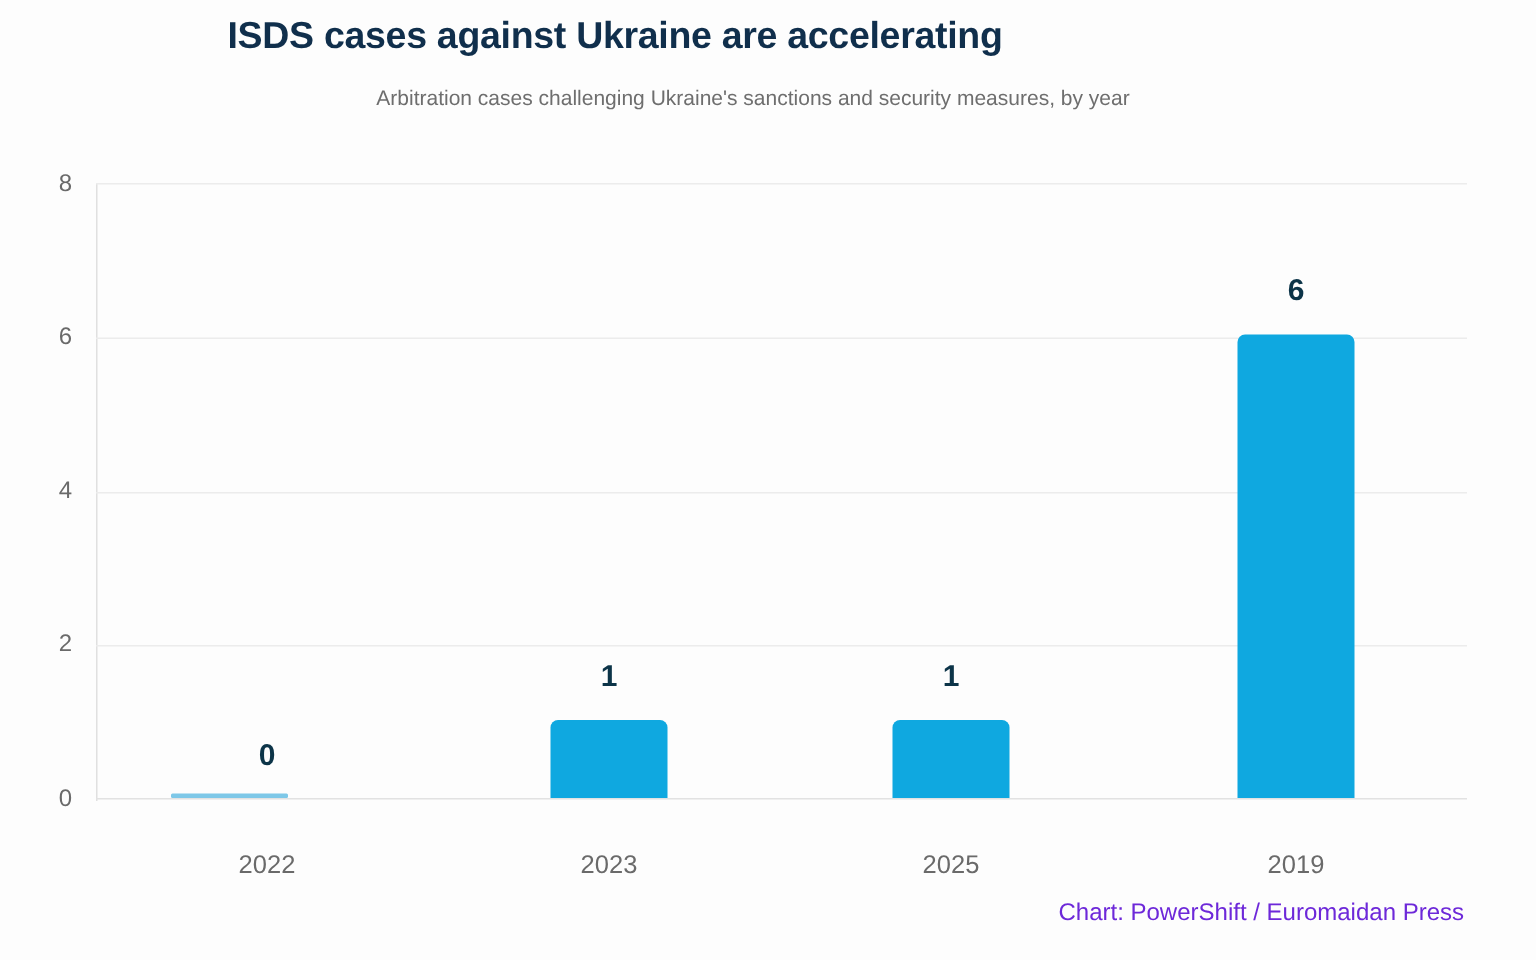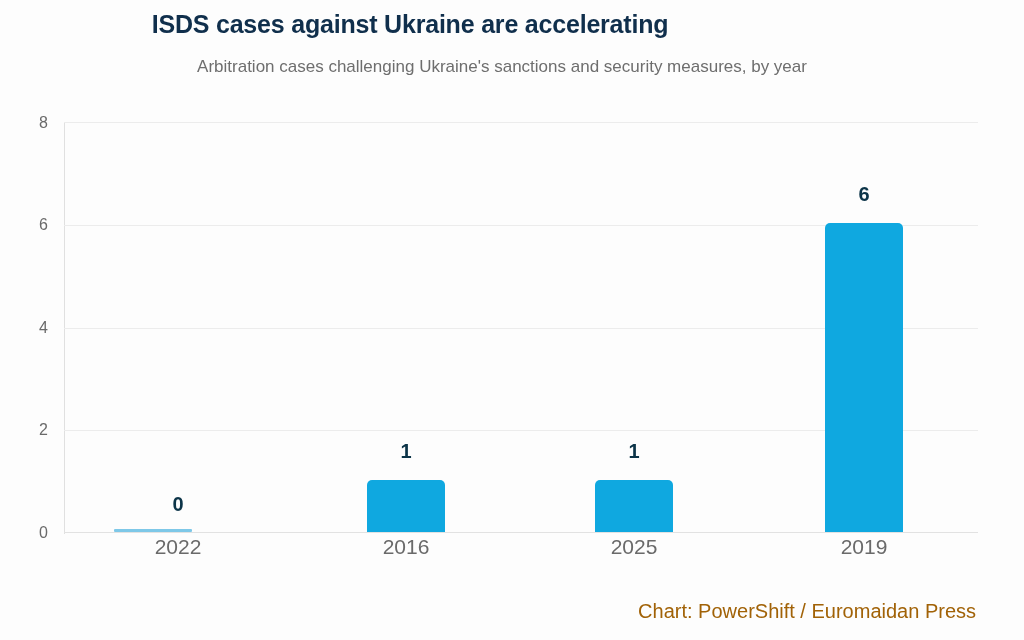--- a/index.html
+++ b/index.html
@@ -31,21 +31,21 @@
     font-weight: bold;
     color: #102f4c;
     letter-spacing: -0.2px;
   }
   .chart-subtitle {
     position: absolute;
     left: 0;
     top: 57px;
     width: 1004px;
     text-align: center;
-    font-size: 17px;
+    font-size: 14px;
     font-weight: normal;
     color: #6e6e6e;
   }
 
   
   .plot-area {
     position: absolute;
     left: 64px;
     top: 122px;
     width: 914px;
@@ -96,34 +96,34 @@
     font-size: 20px;
     font-weight: bold;
     color: #0c3448;
     text-align: center;
     line-height: 1;
   }
 
   
   .x-label {
     position: absolute;
-    top: 536px;
-    font-size: 21px;
+    top: 568px;
+    font-size: 17px;
     color: #6a6a6a;
     text-align: center;
     line-height: 1;
   }
 
   
   .chart-credit {
     position: absolute;
     right: 48px;
     top: 600px;
-    font-size: 20px;
-    color: #a16207;
+    font-size: 16px;
+    color: #6d28d9;
     text-align: center;
   }
 </style>
 </head>
 <body>
 
 <div class="chart-canvas">
 
   <div class="chart-title">ISDS cases against Ukraine are accelerating</div>
 
@@ -150,19 +150,19 @@
   <div class="y-label" style="left:10px; top:320px;">4</div>
   <div class="y-label" style="left:10px; top:422px;">2</div>
   <div class="y-label" style="left:10px; top:525px;">0</div>
 
   <div class="value-label" style="left:143px; width:70px; top:494px;">0</div>
   <div class="value-label" style="left:371px; width:70px; top:441px;">1</div>
   <div class="value-label" style="left:599px; width:70px; top:441px;">1</div>
   <div class="value-label" style="left:829px; width:70px; top:184px;">6</div>
 
   <div class="x-label" style="left:138px; width:80px;">2022</div>
-  <div class="x-label" style="left:366px; width:80px;">2016</div>
+  <div class="x-label" style="left:366px; width:80px;">2023</div>
   <div class="x-label" style="left:594px; width:80px;">2025</div>
   <div class="x-label" style="left:824px; width:80px;">2019</div>
 
   <div class="chart-credit">Chart: PowerShift / Euromaidan Press</div>
 
 </div>
 
 </body></html>

